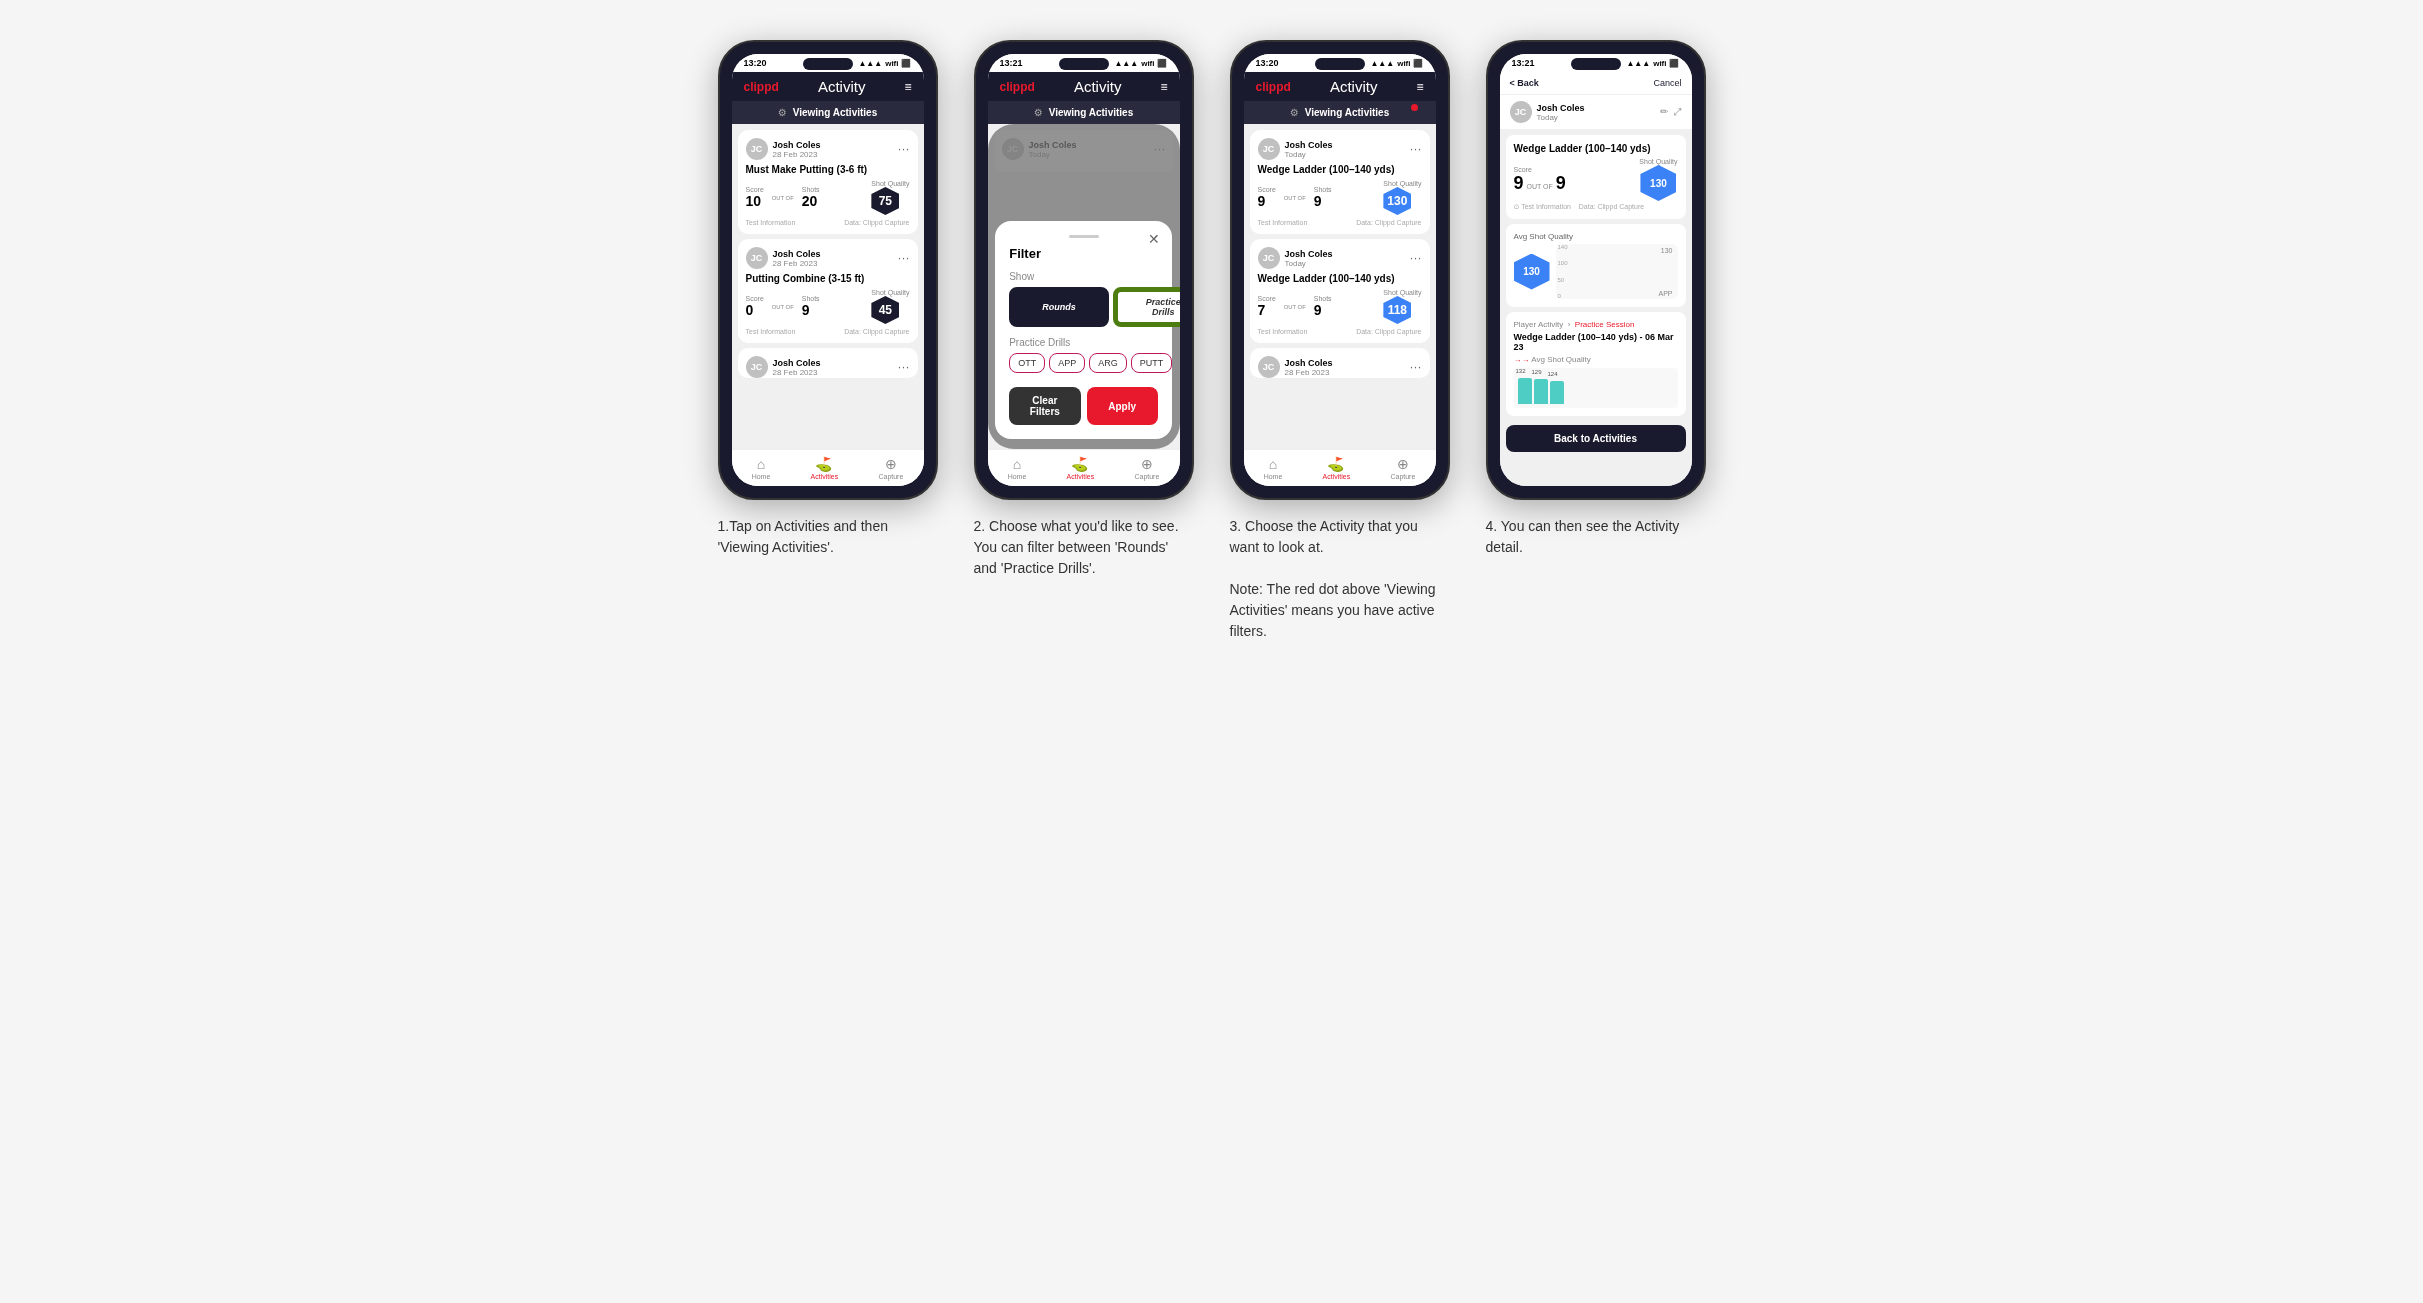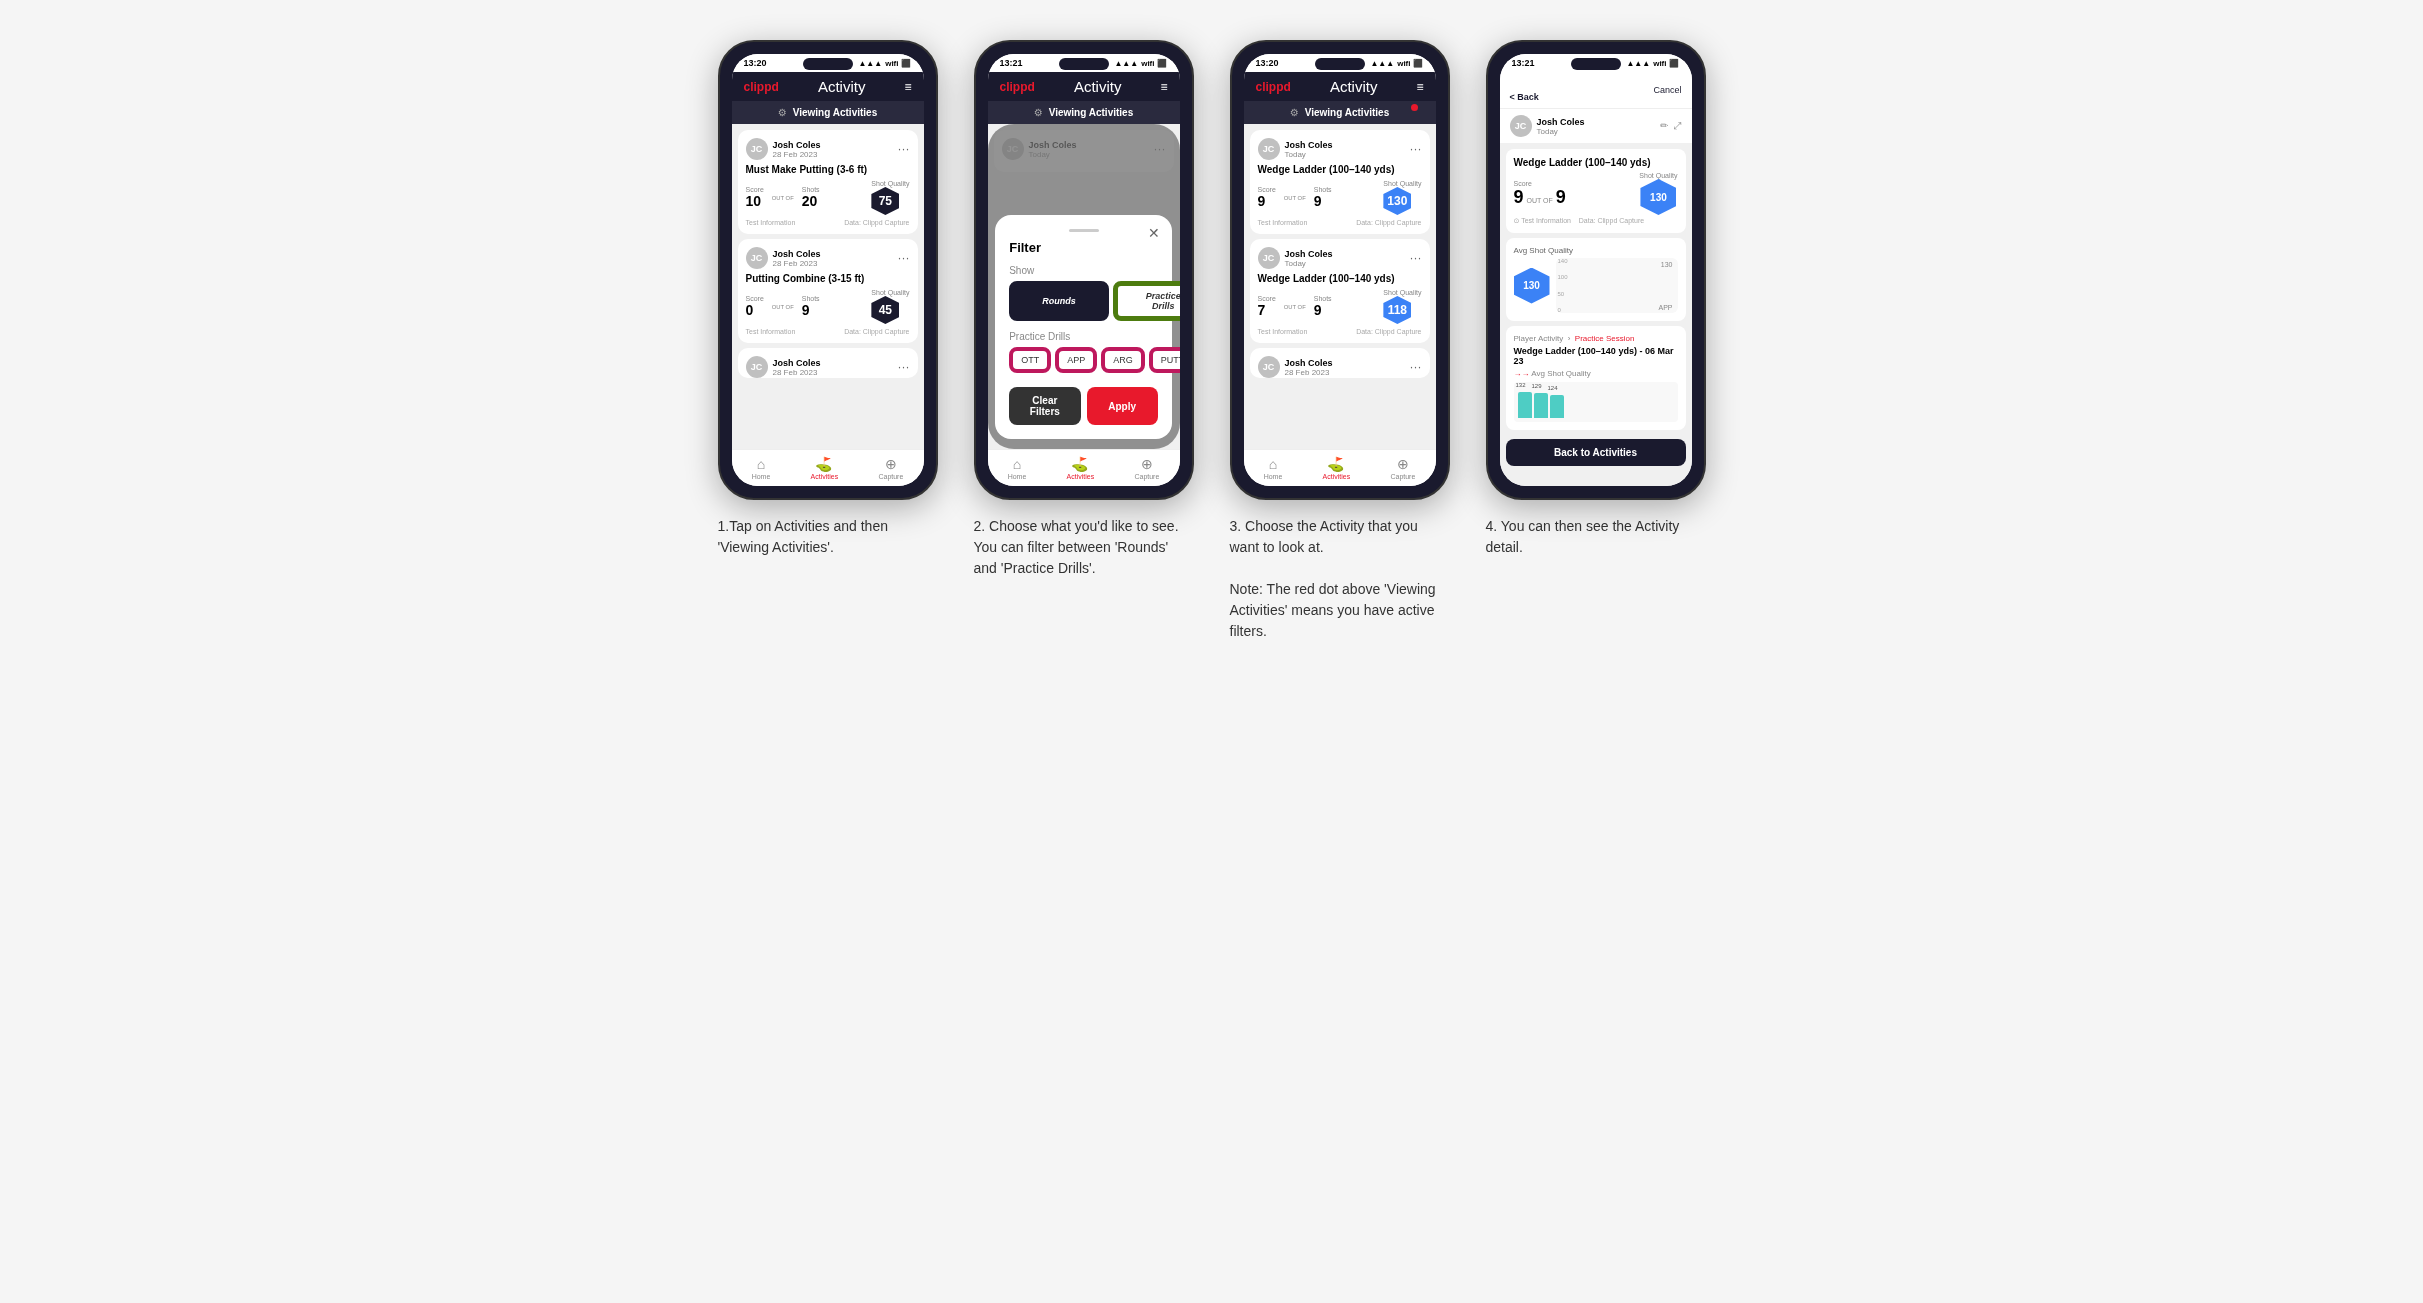--- a/index.html
+++ b/index.html
@@ -279,21 +279,21 @@
       background: #fff;
       color: #333;
     }
     .drill-btns {
       display: flex;
       gap: 4px;
       margin-bottom: 14px;
     }
     .drill-btn {
       padding: 4px 8px;
-      border: 4px solid #be185d;
+      border: 1px solid #be185d;
       border-radius: 8px;
       font-size: 9px;
       color: #333;
       cursor: pointer;
       background: #fff;
     }
     .modal-actions {
       display: flex;
       gap: 6px;
     }
@@ -321,21 +321,21 @@
     }
     
     .detail-header {
       background: #fff;
       display: flex;
       align-items: center;
       justify-content: space-between;
       padding: 6px 10px;
       border-bottom: 1px solid #eee;
     }
-    .back-link { font-size: 9px; color: #1a1a2e; font-weight: 600; margin-top: 14px; }
+    .back-link { font-size: 9px; color: #1a1a2e; font-weight: 600; }
     .cancel-link { font-size: 9px; color: #1a1a2e; }
     .detail-player-row {
       display: flex;
       align-items: center;
       justify-content: space-between;
       padding: 6px 10px;
       background: #fff;
     }
     .detail-player-info { display: flex; align-items: center; gap: 5px; }
     .detail-icons { display: flex; gap: 5px; font-size: 10px; color: #888; }

